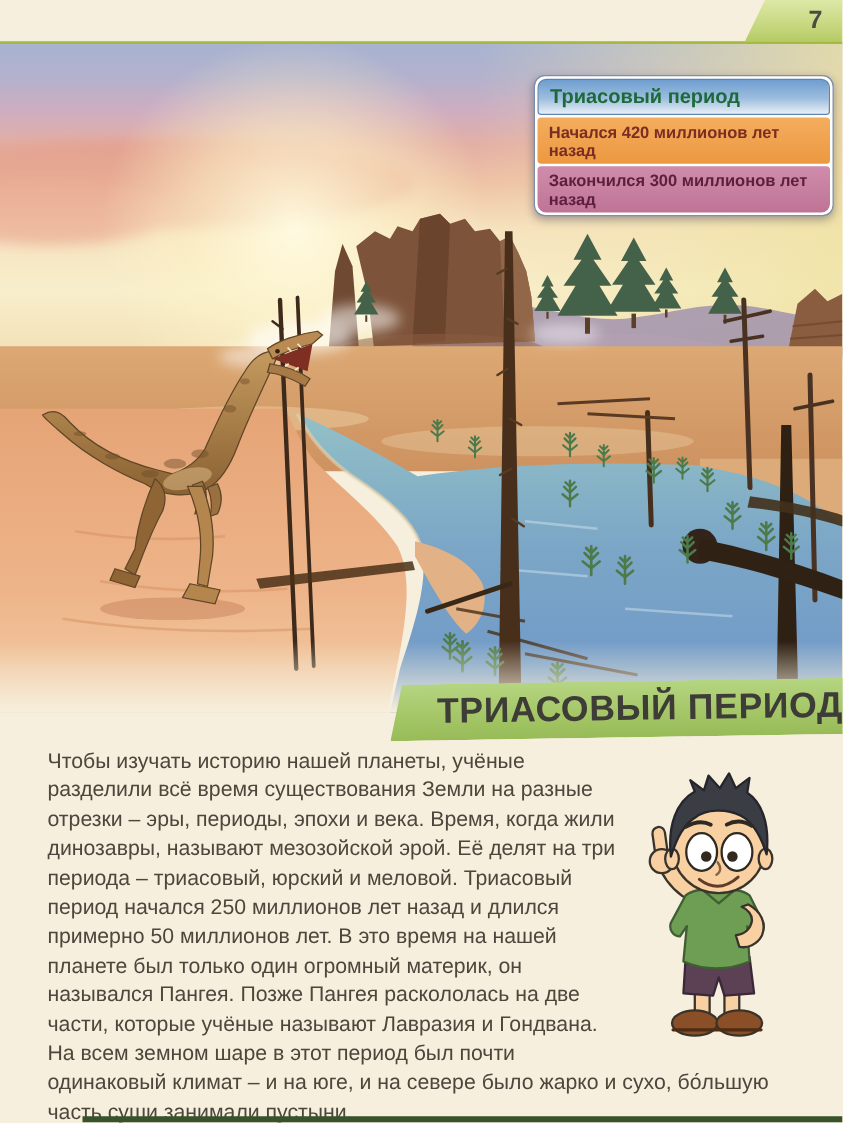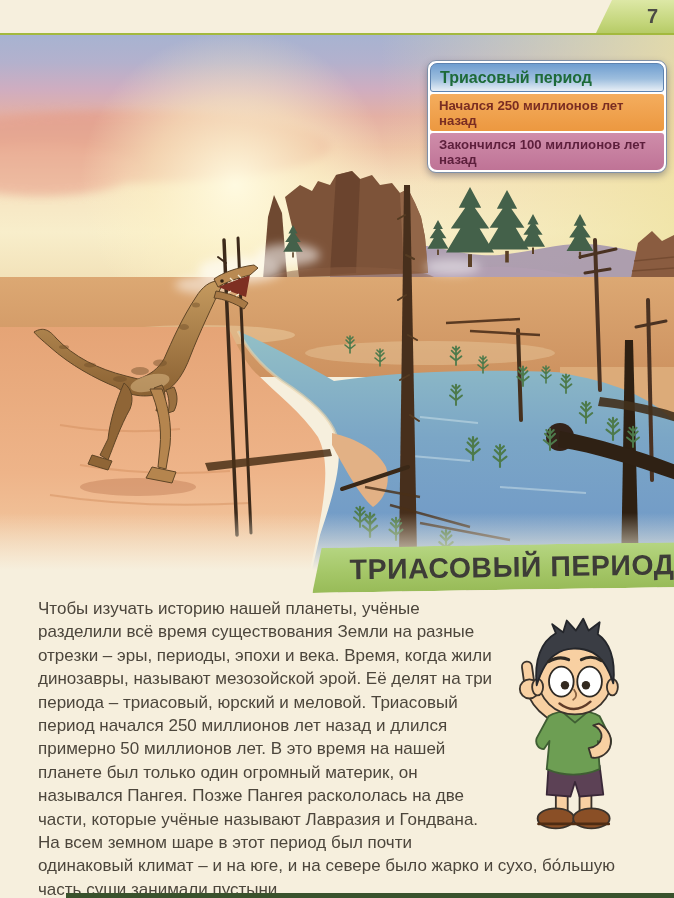--- a/index.html
+++ b/index.html
@@ -255,22 +255,22 @@
       <ellipse cx="64" cy="312" rx="5" ry="2"></ellipse>
     </g>
   </g>
 
   <rect x="0" y="478" width="674" height="57" fill="url(#fadeG)"></rect>
 </svg>
 </div>
 
 <div class="fact-box">
   <div class="fact-header">Триасовый период</div>
-  <div class="fact-row started">Начался 250 миллионов лет назад</div>
-  <div class="fact-row ended">Закончился 100 миллионов лет назад</div>
+  <div class="fact-row started">Начался 420 миллионов лет назад</div>
+  <div class="fact-row ended">Закончился 300 миллионов лет назад</div>
 </div>
 
 <div class="section-banner">
   <span>ТРИАСОВЫЙ ПЕРИОД</span>
 </div>
 
 <div class="article">
   <div class="mascot">
     <svg width="142" height="228" viewBox="0 0 150 250" xmlns="http://www.w3.org/2000/svg">
       <g stroke="#3a332c" stroke-width="2" stroke-linejoin="round" stroke-linecap="round">

